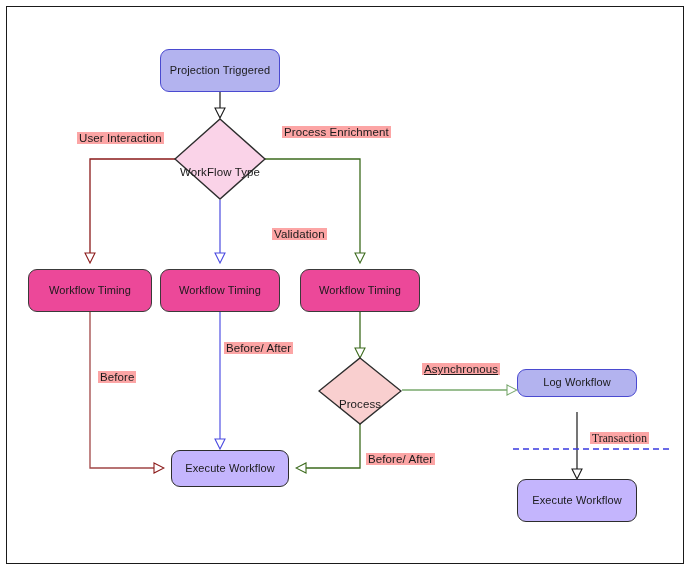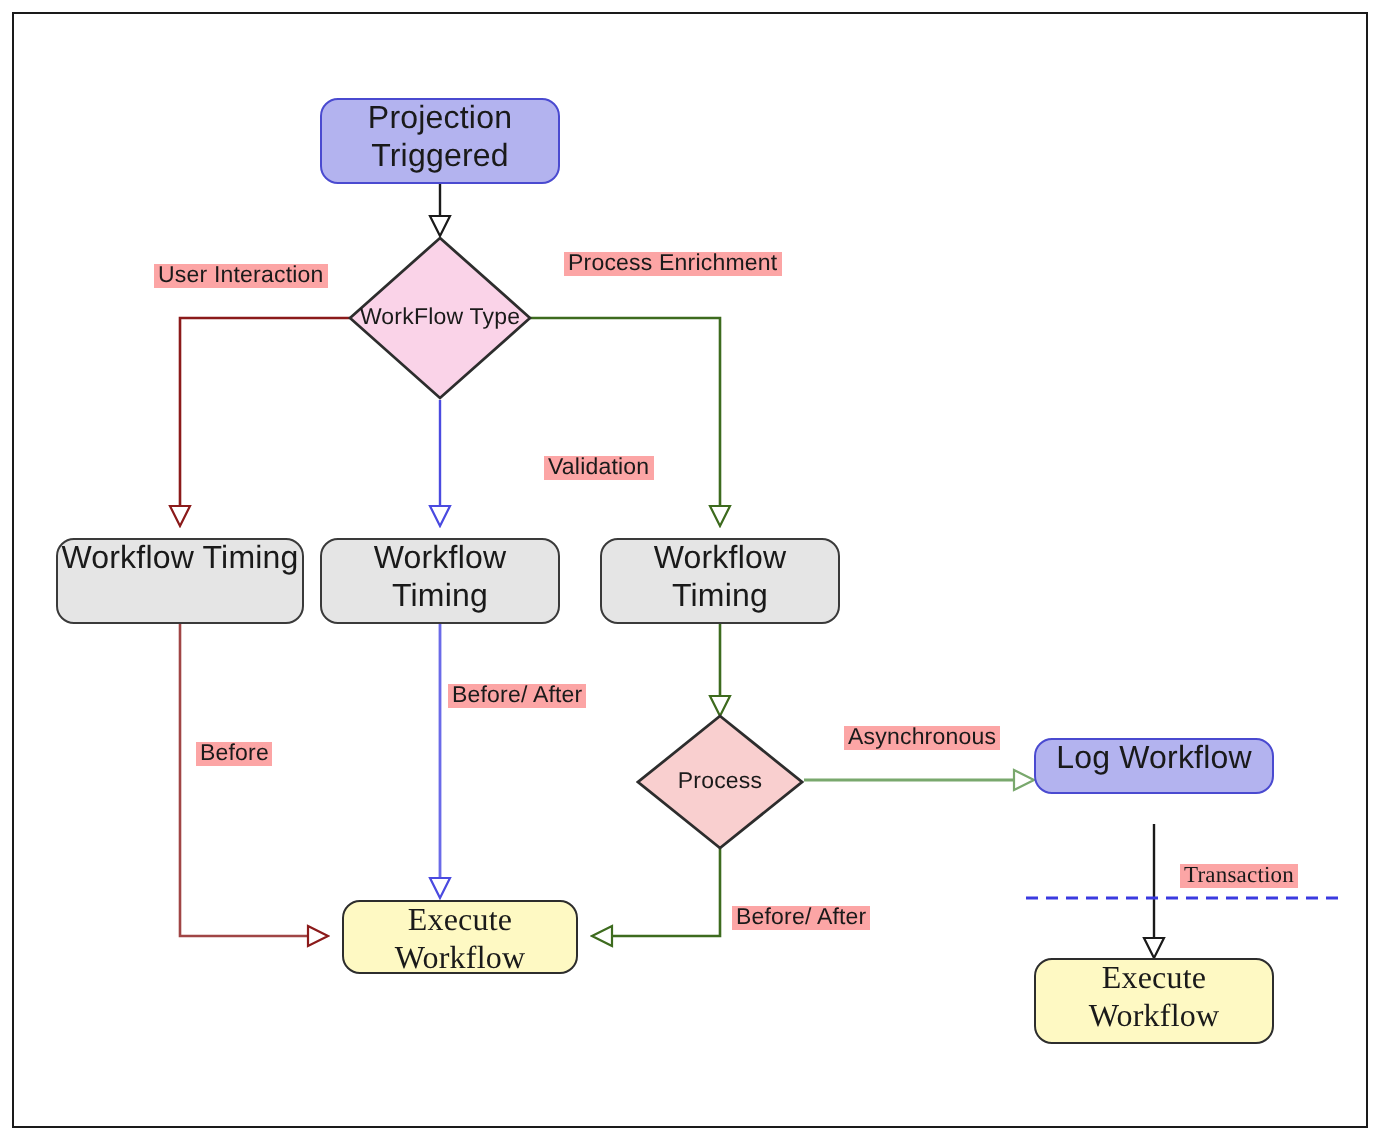--- a/index.html
+++ b/index.html
@@ -32,57 +32,57 @@
     left: 0;
     top: 0;
     width: 691px;
     height: 571px;
     pointer-events: none;
   }
   .node {
     position: absolute;
     box-sizing: border-box;
     display: flex;
+    align-items: center;
     justify-content: center;
     text-align: center;
     color: #1a1a1a;
-    font-size: 16px;
+    font-size: 11px;
     line-height: 1.2;
     letter-spacing: 0.1px;
   }
   .box {
     border-radius: 9px;
     border-width: 1.4px;
     border-style: solid;
   }
   .box-purple {
     background: #b3b3ef;
     border-color: #4a4ad0;
   }
   .box-red {
-    background: #e5e5e5;
+    background: #ec4899;
     border-color: #3a3a3a;
   }
   .box-orange {
-    background: #fef9c3;
+    background: #c4b5fd;
     border-color: #2d2d2d;
-    font-family: Liberation Serif, serif;
   }
   .diamond-wrap {
     position: absolute;
   }
   .diamond-wrap svg {
     position: absolute;
     left: 0;
     top: 0;
   }
   .diamond-label {
     position: absolute;
     left: 0;
-    top: 0;
+    top: 13px;
     width: 100%;
     height: 100%;
     display: flex;
     align-items: center;
     justify-content: center;
     font-size: 11.5px;
     color: #1a1a1a;
     letter-spacing: 0.1px;
   }
   .edge-label {
@@ -188,18 +188,18 @@
   <div class="edge-label" style="left:77px; top:132px;">User Interaction</div>
 
   <div class="edge-label" style="left:282px; top:126px;">Process Enrichment</div>
 
   <div class="edge-label" style="left:224px; top:228px;margin-left:48px;">Validation</div>
 
   <div class="edge-label" style="left:98px; top:371px;">Before</div>
 
   <div class="edge-label" style="left:224px; top:342px;">Before/ After</div>
 
-  <div class="edge-label" style="left:422px; top:363px;">Asynchronous</div>
+  <div class="edge-label" style="left:422px; top:363px;text-decoration:underline;">Asynchronous</div>
 
   <div class="edge-label" style="left:366px; top:453px;">Before/ After</div>
 
   <div class="edge-label" style="left:590px; top:432px;font-family:Liberation Serif, serif;">Transaction</div>
 </div>
 
 </body></html>

